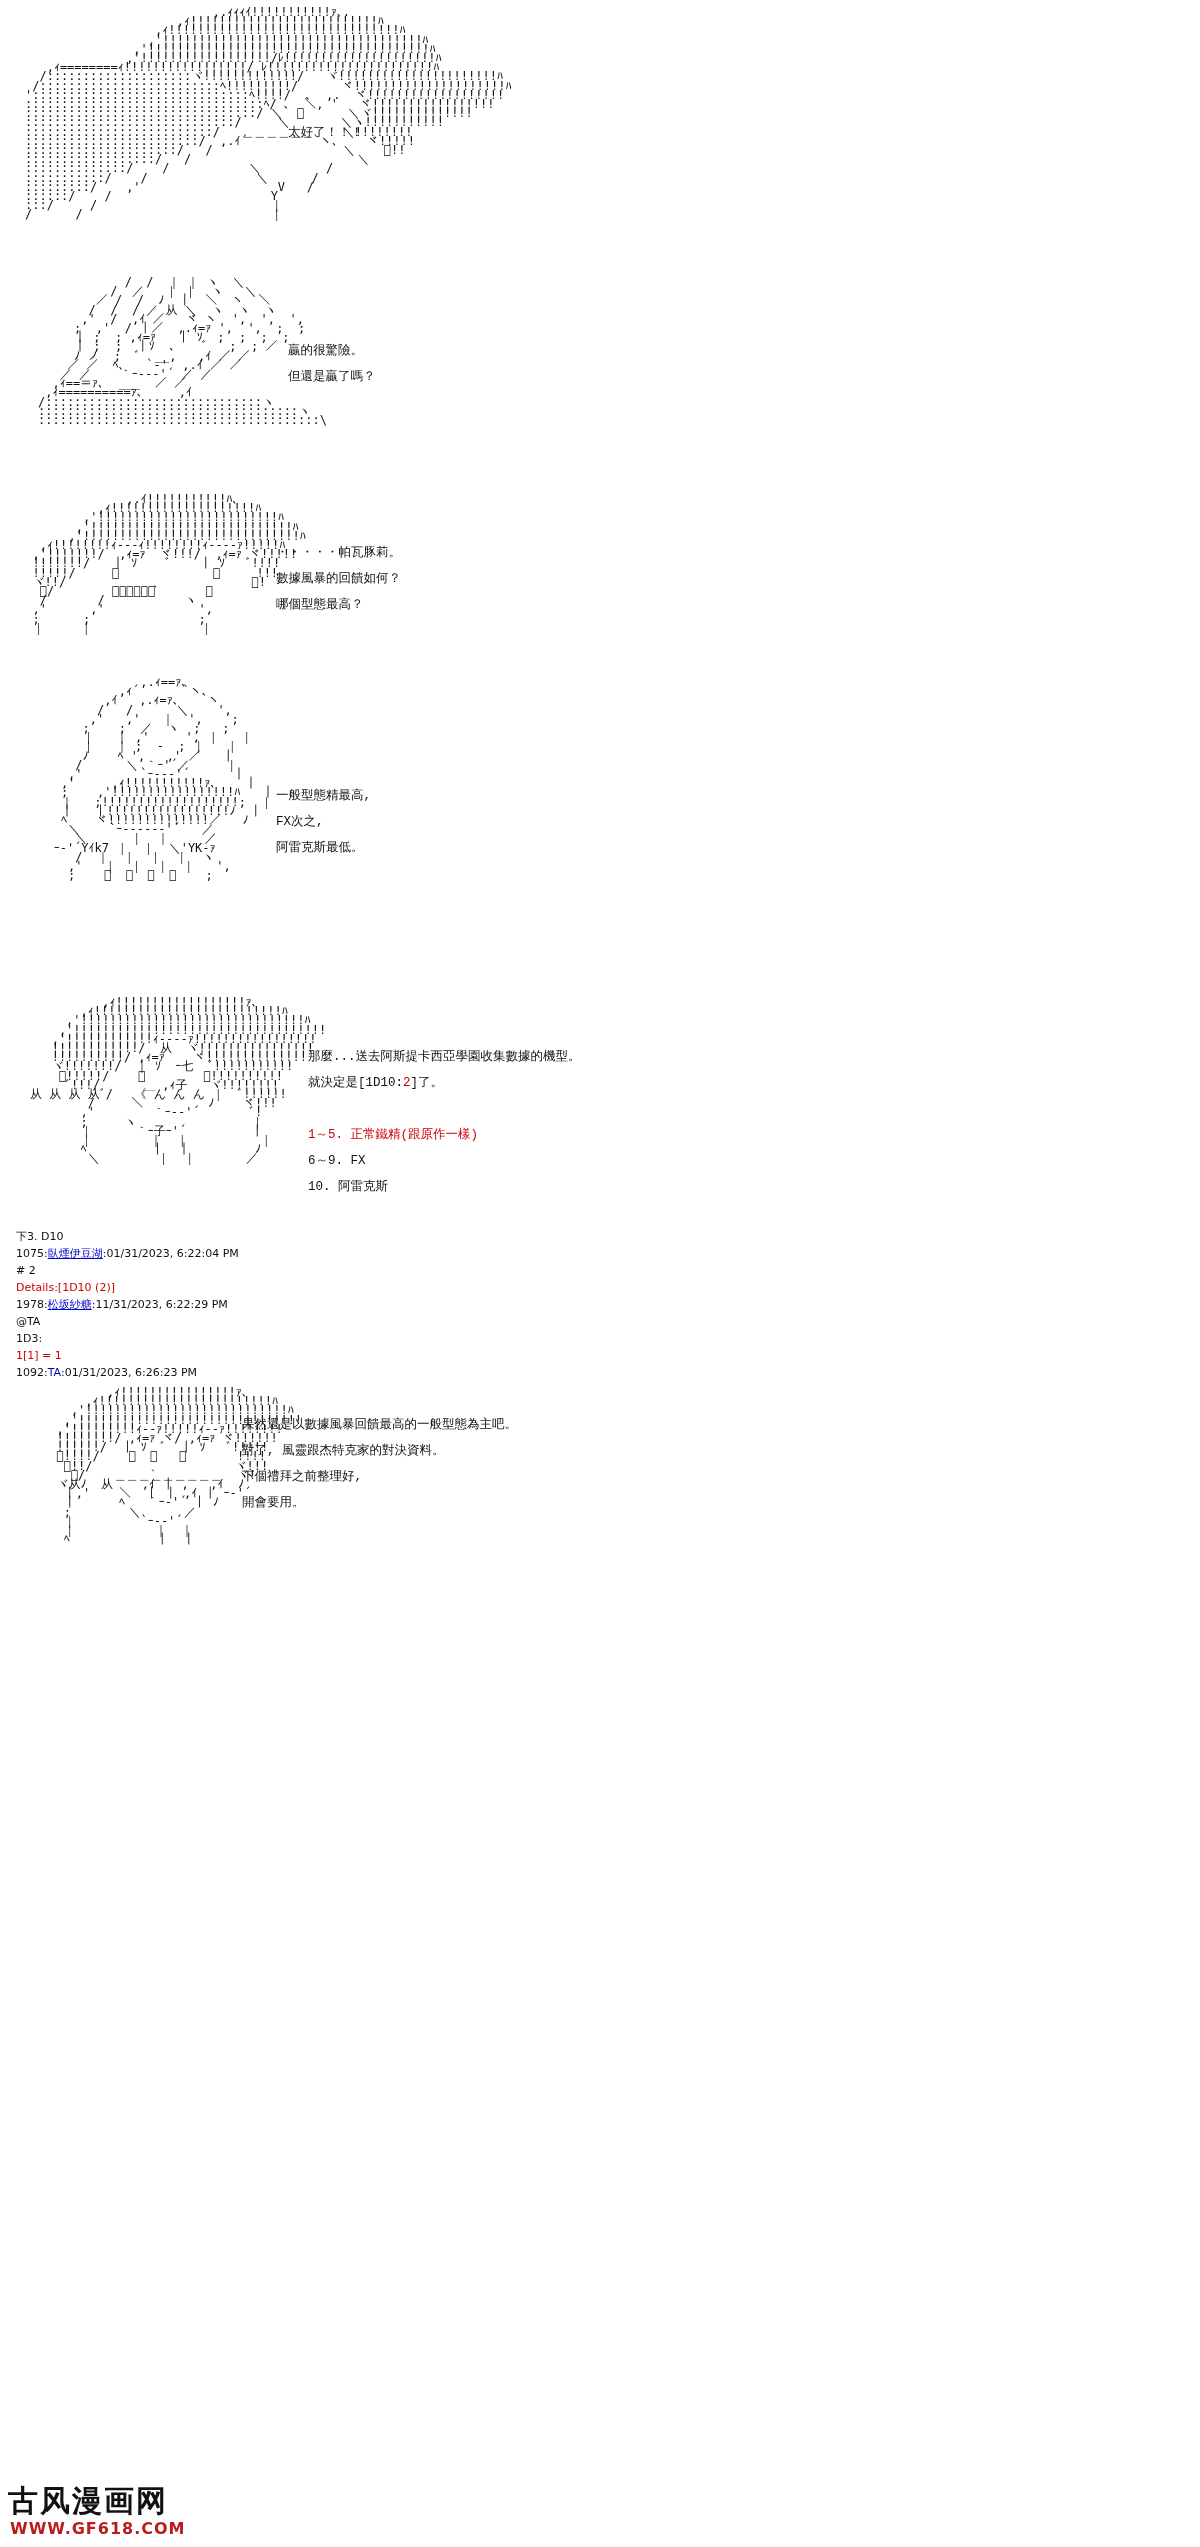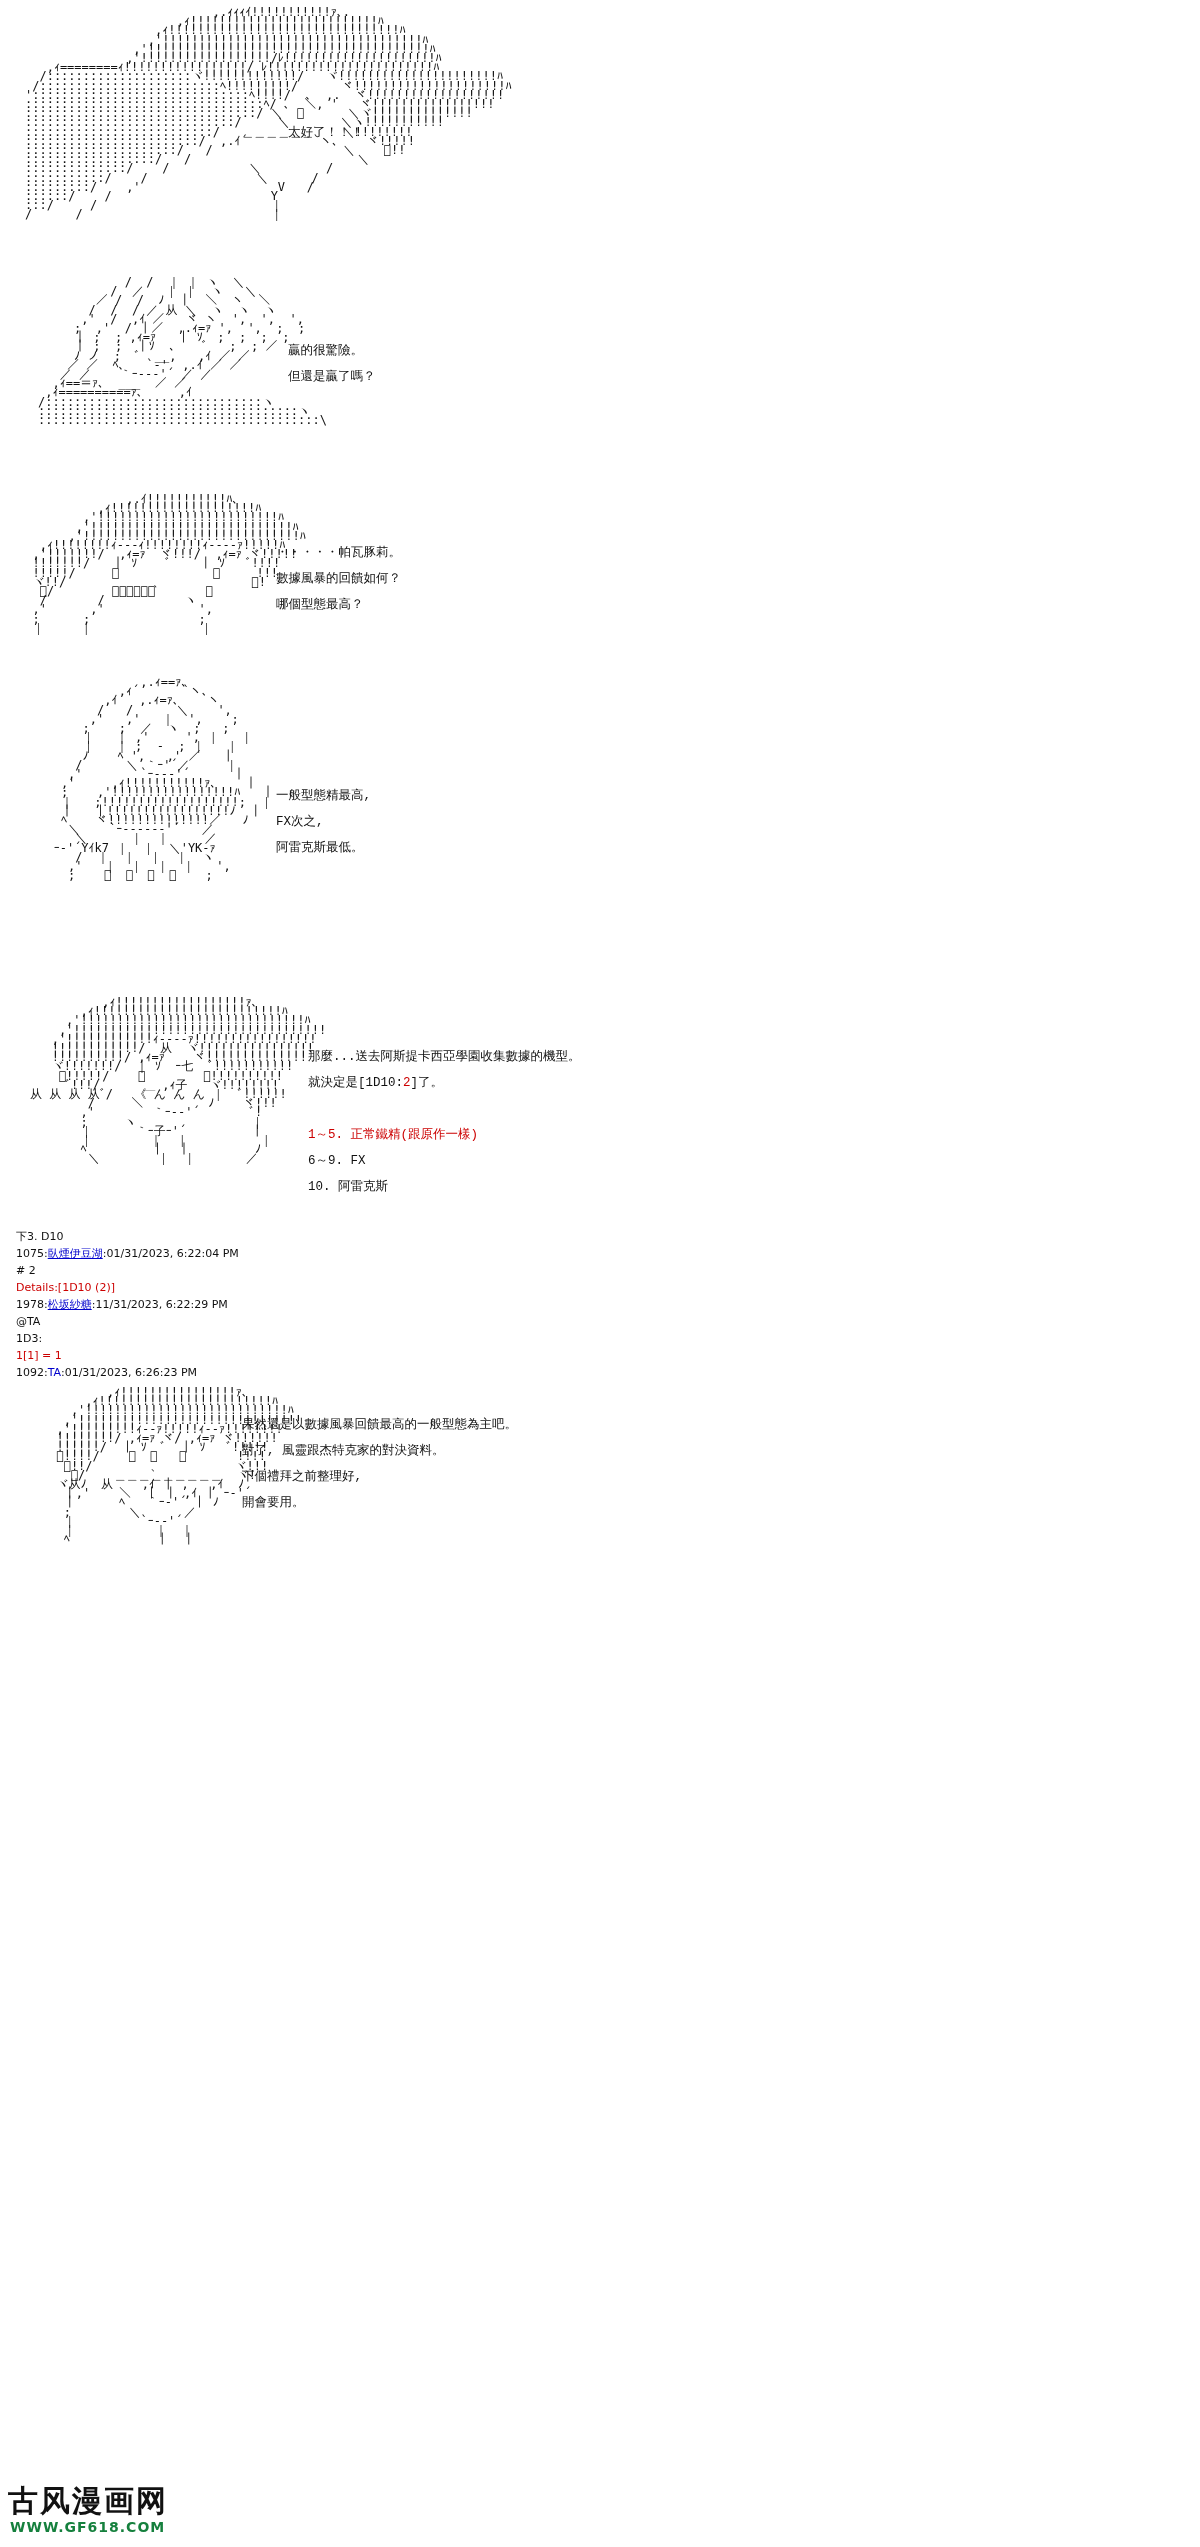--- a/index.html
+++ b/index.html
@@ -50,21 +50,21 @@
     height:70px;
   }
   .footer .logo{
     position:absolute;left:8px;top:4px;
     font-family:"DejaVu Sans","Liberation Sans",sans-serif;
     font-size:30px;font-weight:bold;color:#111;letter-spacing:2px;
   }
   .footer .url{
     position:absolute;left:10px;top:42px;
     font-family:"DejaVu Sans","Liberation Sans",sans-serif;
-    font-size:14px;font-weight:bold;color:#15803d;letter-spacing:1px;
+    font-size:16px;font-weight:bold;color:#b91c1c;letter-spacing:1px;
   }
 </style>
 </head>
 <body>
 
 <div class="page">
 
   <div class="abs" style="left:25px;top:8px;">
     <pre class="aa">                          ,.ｨｨｨｲ!!!!!!!!!!!ｧ､.
                      ,ｨ!!!!!!!!!!!!!!!!!!!!!!!!!!ﾊ

